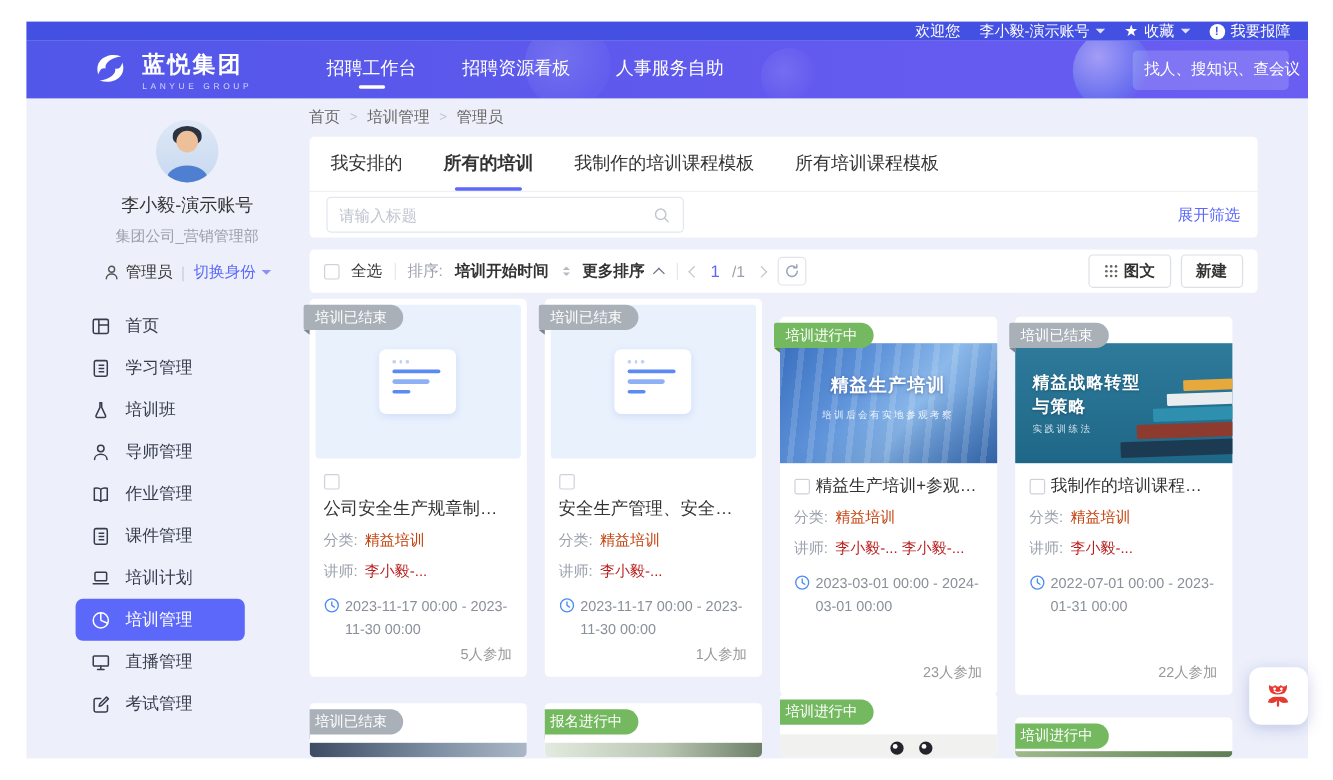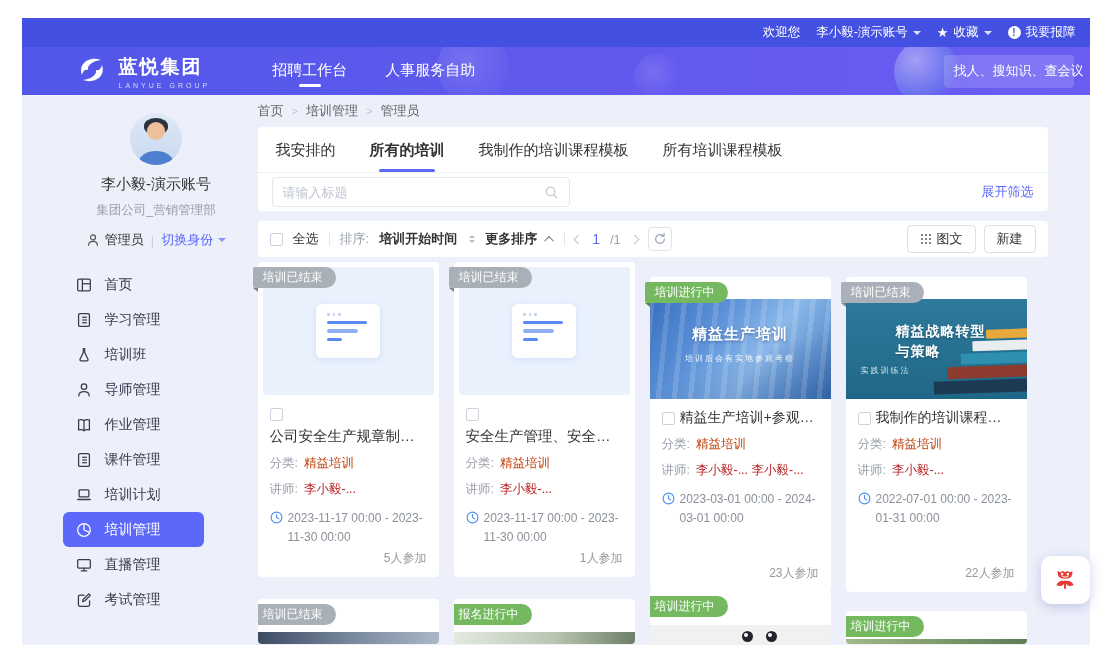--- a/index.html
+++ b/index.html
@@ -1,20 +1,20 @@
 <!DOCTYPE html>
 <html><head>
 <meta charset="utf-8">
 <style>
   * { margin:0; padding:0; box-sizing:border-box; }
   body { background:#fff; font-family:"Liberation Sans","DejaVu Sans",sans-serif; }
   .app { width:1068px; height:627px; margin:18px auto 0; position:relative; }
 
   
-  .topbar { height:29px; background:#4450e2; display:flex; align-items:center;
+  .topbar { height:16px; background:#4450e2; display:flex; align-items:center;
             justify-content:flex-end; padding:0 14px; color:#fff; font-size:12.5px; }
   .topbar .grp { display:flex; align-items:center; gap:5px; margin-left:16px; cursor:pointer; }
   .caret { width:0; height:0; border:4px solid transparent; border-top-color:#dfe2ff; margin-top:4px; display:inline-block; }
   .star { color:#fff; font-size:13px; }
   .excl { width:13px; height:13px; background:#fff; color:#4450e2; border-radius:50%;
           font-weight:bold; font-size:10px; line-height:13px; text-align:center; display:inline-block; }
 
   
   .navbar { height:48px; background:linear-gradient(90deg,#5157e9,#6159ee 55%,#6a5df2);
             position:relative; display:flex; align-items:center; padding:0 16px; overflow:hidden; }
@@ -83,21 +83,21 @@
   .sort-arrows .up { border-bottom-color:#b4bac6; border-top:none; }
   .sort-arrows .dn { border-top-color:#b4bac6; border-bottom:none; }
   .chev { width:7px; height:7px; border-left:1.6px solid #6a7184; border-top:1.6px solid #6a7184; display:inline-block; }
   .chev.up { transform:rotate(45deg) translateY(2px); }
   .chev.lt { transform:rotate(-45deg); border-color:#c0c5d0; }
   .chev.rt { transform:rotate(135deg); border-color:#c0c5d0; }
   .page-cur { color:#5b68fa; font-size:14px; }
   .refresh { width:24px; height:24px; border:1px solid #e1e4ec; border-radius:4px; display:flex; align-items:center; justify-content:center; cursor:pointer; }
   .toolbar-right { margin-left:auto; display:flex; gap:8px; }
   .btn { height:28px; padding:0 12px; background:#fff; border:1px solid #dcdfe6; border-radius:4px;
-         font-size:13px; color:#333; display:flex; align-items:center; gap:5px; cursor:pointer; }
+         font-size:13px; color:#333; display:flex; align-items:center; gap:5px; cursor:pointer;font-weight:bold; }
 
   
   .cards { margin-top:5px; display:grid; grid-template-columns:repeat(4,181px); gap:15px; }
   .card { background:#fff; border-radius:4px; position:relative; height:315px; display:flex; flex-direction:column; }
   .card.offset { margin-top:15px; }
   .badge { position:absolute; top:5px; left:-5px; z-index:2; color:#fff; font-size:12px;
            padding:3px 13px 4px 10px; border-radius:2px 12px 12px 2px; line-height:1.2; }
   .badge::after { content:""; position:absolute; left:0; bottom:-4px; width:0; height:0;
            border-top:4px solid #7f8692; border-left:5px solid transparent; }
   .badge.gray { background:#a9b0b8; }
@@ -124,21 +124,21 @@
       font-size:8px; letter-spacing:2px; margin-top:9px; }
   .photo-books { background:linear-gradient(180deg,#2e7a9b,#1f6787); }
   .books { position:absolute; right:-4px; bottom:6px; width:100px; transform:rotate(-2deg); }
   .books div { border-radius:1px; margin-left:auto; }
   .bk1 { width:44px; height:9px; background:#e8a93c; }
   .bk2 { width:58px; height:10px; background:#e9edf0; margin-top:2px; }
   .bk3 { width:70px; height:11px; background:#2e8fae; margin-top:2px; }
   .bk4 { width:84px; height:12px; background:#8c3b2e; margin-top:2px; }
   .bk5 { width:98px; height:13px; background:#1c3a52; margin-top:2px; }
   .photo-books .pt { position:absolute; left:15px; top:22px; color:#fff; font-weight:bold;
-      font-size:14px; letter-spacing:1px; line-height:1.45; text-shadow:0 1px 2px rgba(0,40,60,.4);margin-left:35px; }
+      font-size:14px; letter-spacing:1px; line-height:1.45; text-shadow:0 1px 2px rgba(0,40,60,.4); }
   .photo-books .ps { position:absolute; left:15px; top:66px; color:rgba(255,255,255,.8); font-size:8px; letter-spacing:2px; }
   .card-body { padding:8px 12px 10px; display:flex; flex-direction:column; flex:1; font-size:12.5px; }
   .cb { width:13px; height:13px; border:1px solid #cdd2da; border-radius:2px; background:#fff;
         display:inline-block; flex:none; cursor:pointer; }
   .card-title { font-size:14.5px; color:#333; font-weight:500; margin-top:6px;
         white-space:nowrap; overflow:hidden; text-overflow:ellipsis; }
   .title-row { display:flex; align-items:center; gap:5px; margin-top:2px; }
   .title-row .card-title { margin-top:0; font-size:14px; flex:1; }
   .meta { margin-top:9px; color:#a2a8b3; white-space:nowrap; overflow:hidden; }
   .meta .cat { color:#c2410c; margin-left:6px; }
@@ -199,20 +199,21 @@
         <path d="M8 22 C4 10 16 3 27 7 C19 8 13 12 14 17 C10 16 9 19 8 22 Z" fill="#fff"></path>
         <path d="M28 12 C32 24 20 31 9 27 C17 26 23 22 22 17 C26 18 27 15 28 12 Z" fill="#fff"></path>
       </svg>
       <div class="logo-txt">
         <div class="t1">蓝悦集团</div>
         <div class="t2">LANYUE GROUP</div>
       </div>
     </div>
     <div class="nav-items">
       <div class="nav-item active">招聘工作台</div>
+      <div class="nav-item">招聘资源看板</div>
       <div class="nav-item">人事服务自助</div>
     </div>
     <div class="nav-search">
       <span>找人、搜知识、查会议</span>
       <svg width="16" height="16" viewBox="0 0 16 16">
         <circle cx="7" cy="7" r="4.6" fill="none" stroke="#fff" stroke-width="1.4"></circle>
         <line x1="10.6" y1="10.6" x2="14" y2="14" stroke="#fff" stroke-width="1.4" stroke-linecap="round"></line>
       </svg>
     </div>
   </div>

